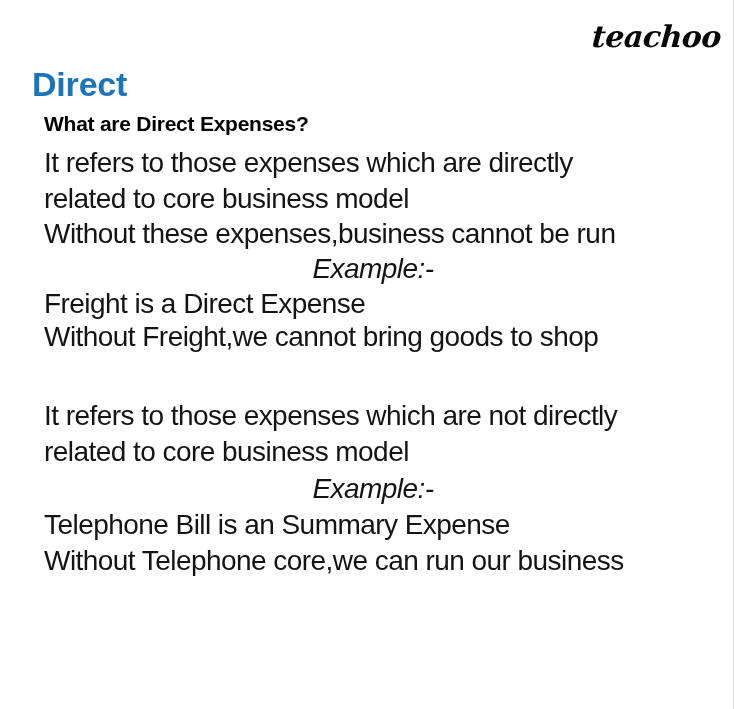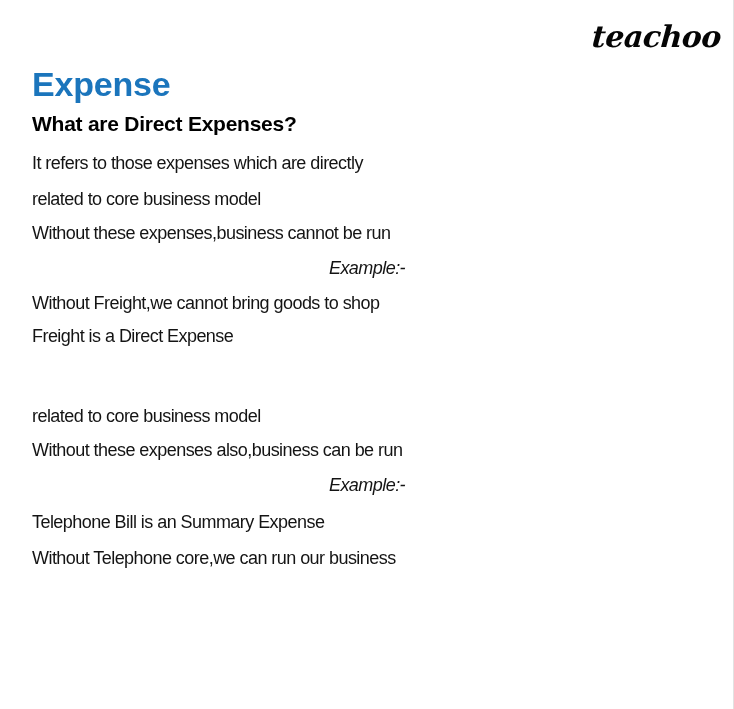--- a/index.html
+++ b/index.html
@@ -49,39 +49,39 @@
     white-space: nowrap;
   }
   
   #content {
     position: absolute;
     left: 32px;
     top: 108px;
     width: 670px;
   }
   .block {
-    margin: 0 0 45px 0;
+    margin: 0 0 45px 12px;
   }
   .block:last-child {
     margin-bottom: 0;
   }
   .q-heading {
     font-family: "Liberation Sans", sans-serif;
     font-weight: 700;
     font-size: 21px;
     line-height: 32px;
     color: #000000;
     letter-spacing: -0.25px;
     white-space: nowrap;
     margin: 0 0 5px 0;
   }
   .line {
     font-family: "Liberation Sans", sans-serif;
     font-weight: 400;
-    font-size: 18px;
+    font-size: 28px;
     line-height: 36px;
     color: #141414;
     letter-spacing: -0.55px;
     white-space: nowrap;
     margin: 0;
   }
   .line.tight {
     line-height: 33px;
   }
   .line.example {
@@ -90,36 +90,36 @@
     text-align: center;
   }
 </style>
 </head>
 <body>
 
 <div id="slide">
 
   <div id="brand-logo">teachoo</div>
 
-  <h1 id="page-title">Expense</h1>
+  <h1 id="page-title">Direct</h1>
 
   <div id="content">
 
     <section class="block">
       <div class="q-heading">What are Direct Expenses?</div>
       <p class="line">It refers to those expenses which are directly</p>
       <p class="line">related to core business model</p>
       <p class="line tight">Without these expenses,business cannot be run</p>
       <p class="line example">Example:-</p>
+      <p class="line tight">Freight is a Direct Expense</p>
       <p class="line tight">Without Freight,we cannot bring goods to shop</p>
-      <p class="line tight">Freight is a Direct Expense</p>
     </section>
 
     <section class="block">
+      <p class="line">It refers to those expenses which are not directly</p>
       <p class="line">related to core business model</p>
-      <p class="line tight">Without these expenses also,business can be run</p>
       <p class="line example">Example:-</p>
       <p class="line">Telephone Bill is an Summary Expense</p>
       <p class="line">Without Telephone core,we can run our business</p>
     </section>
 
   </div>
 </div>
 
 </body></html>

